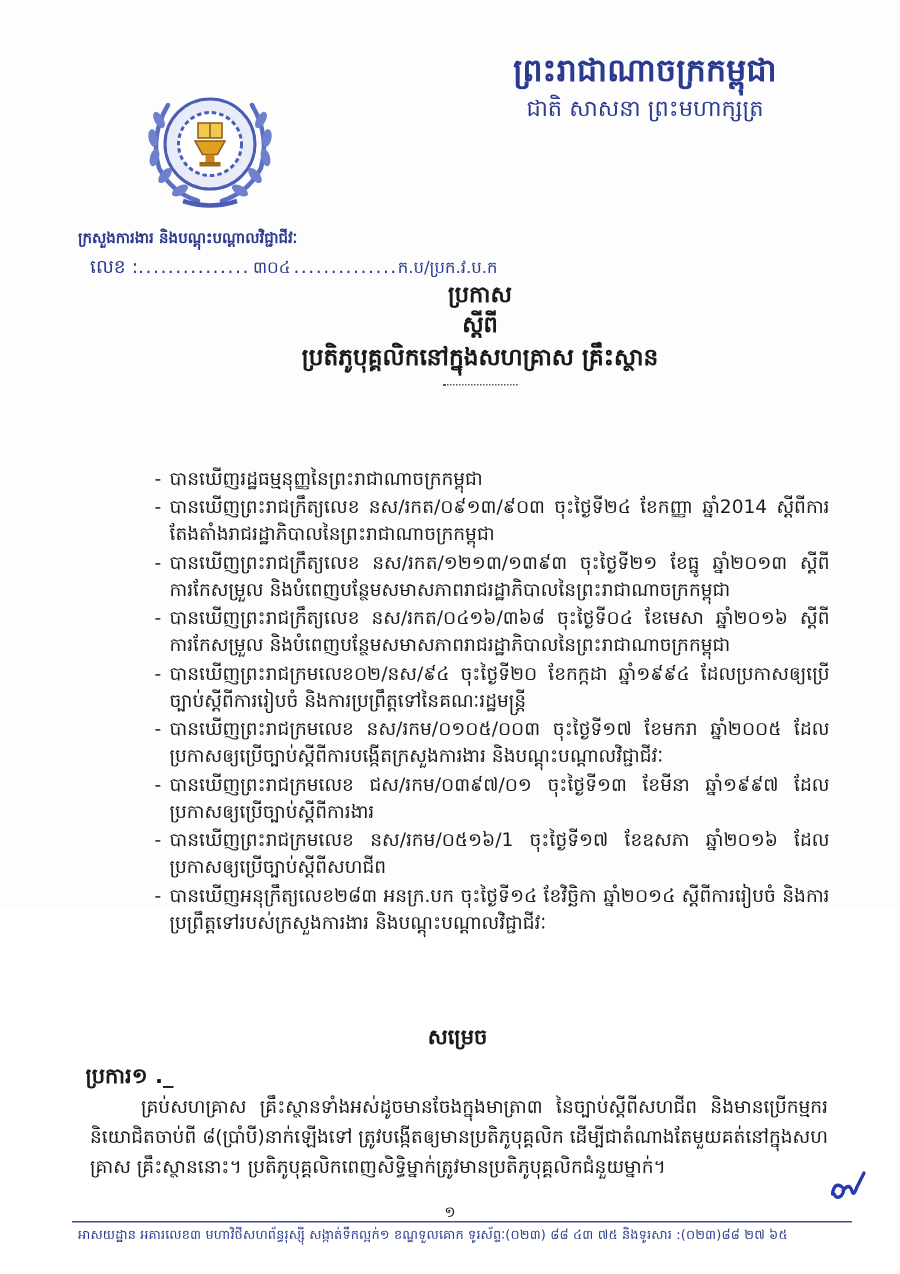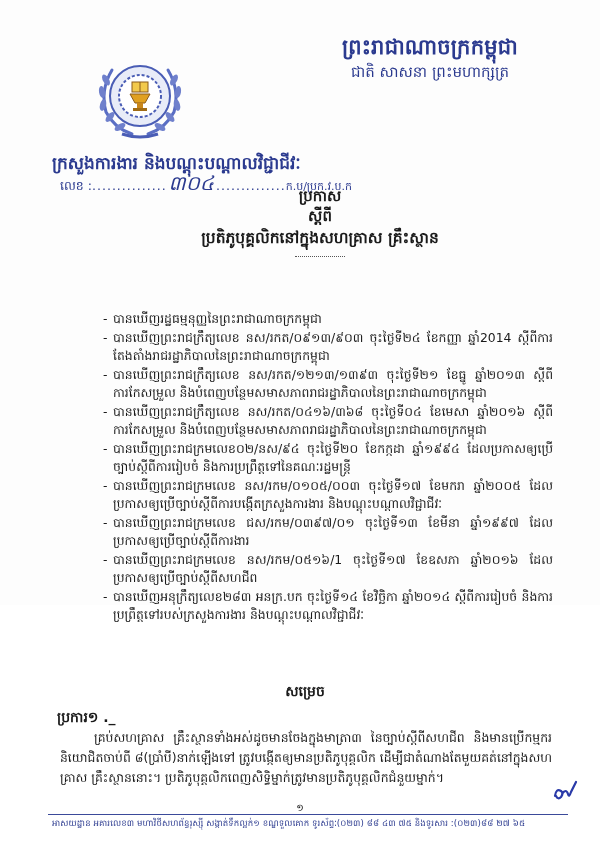--- a/index.html
+++ b/index.html
@@ -9,24 +9,24 @@
 
     
     .logo { position: absolute; left: 92px; top: 50px; width: 96px; height: 90px; }
 
     
     .kingdom { position: absolute; left: 280px; top: 34px; width: 300px; text-align: center; color: #2b3a8f; }
     .kingdom .k1 { font-size: 21px; font-weight: bold; line-height: 26px; letter-spacing: 0.2px; }
     .kingdom .k2 { font-size: 15px; line-height: 24px; text-align: center; }
 
     
-    .ministry { position: absolute; left: 52px; top: 152px; font-size: 17px; font-weight: bold; color: #2b3a8f; white-space: nowrap; }
+    .ministry { position: absolute; left: 52px; top: 152px; font-size: 10px; font-weight: bold; color: #2b3a8f; white-space: nowrap; }
     .refline { position: absolute; left: 60px; top: 170px; font-size: 12.5px; color: #2b3a8f; white-space: nowrap; display: flex; align-items: baseline; }
     .refline .dots { color: #2b3a8f; letter-spacing: 1px; }
-    .refline .num { font-style: italic; color: #2b3a8f; font-size: 20px; padding: 0 2px; font-family: "DejaVu Serif", serif; }
+    .refline .num { color: #2b3a8f; font-size: 11px; padding: 0 2px; font-family: "DejaVu Serif", serif; }
     .refline .suffix { font-size: 11px; }
 
     
     .title-block { position: absolute; left: 120px; top: 186px; width: 400px; text-align: center; }
     .title-block .t1 { font-size: 15px; font-weight: bold; line-height: 20px; }
     .title-block .t2 { font-size: 15px; font-weight: bold; line-height: 20px; }
     .title-block .t3 { font-size: 15.5px; font-weight: bold; line-height: 24px; }
     .title-block .orn { margin: 6px auto 0; width: 50px; height: 2px; border-top: 1px dotted #555; }
 
     

